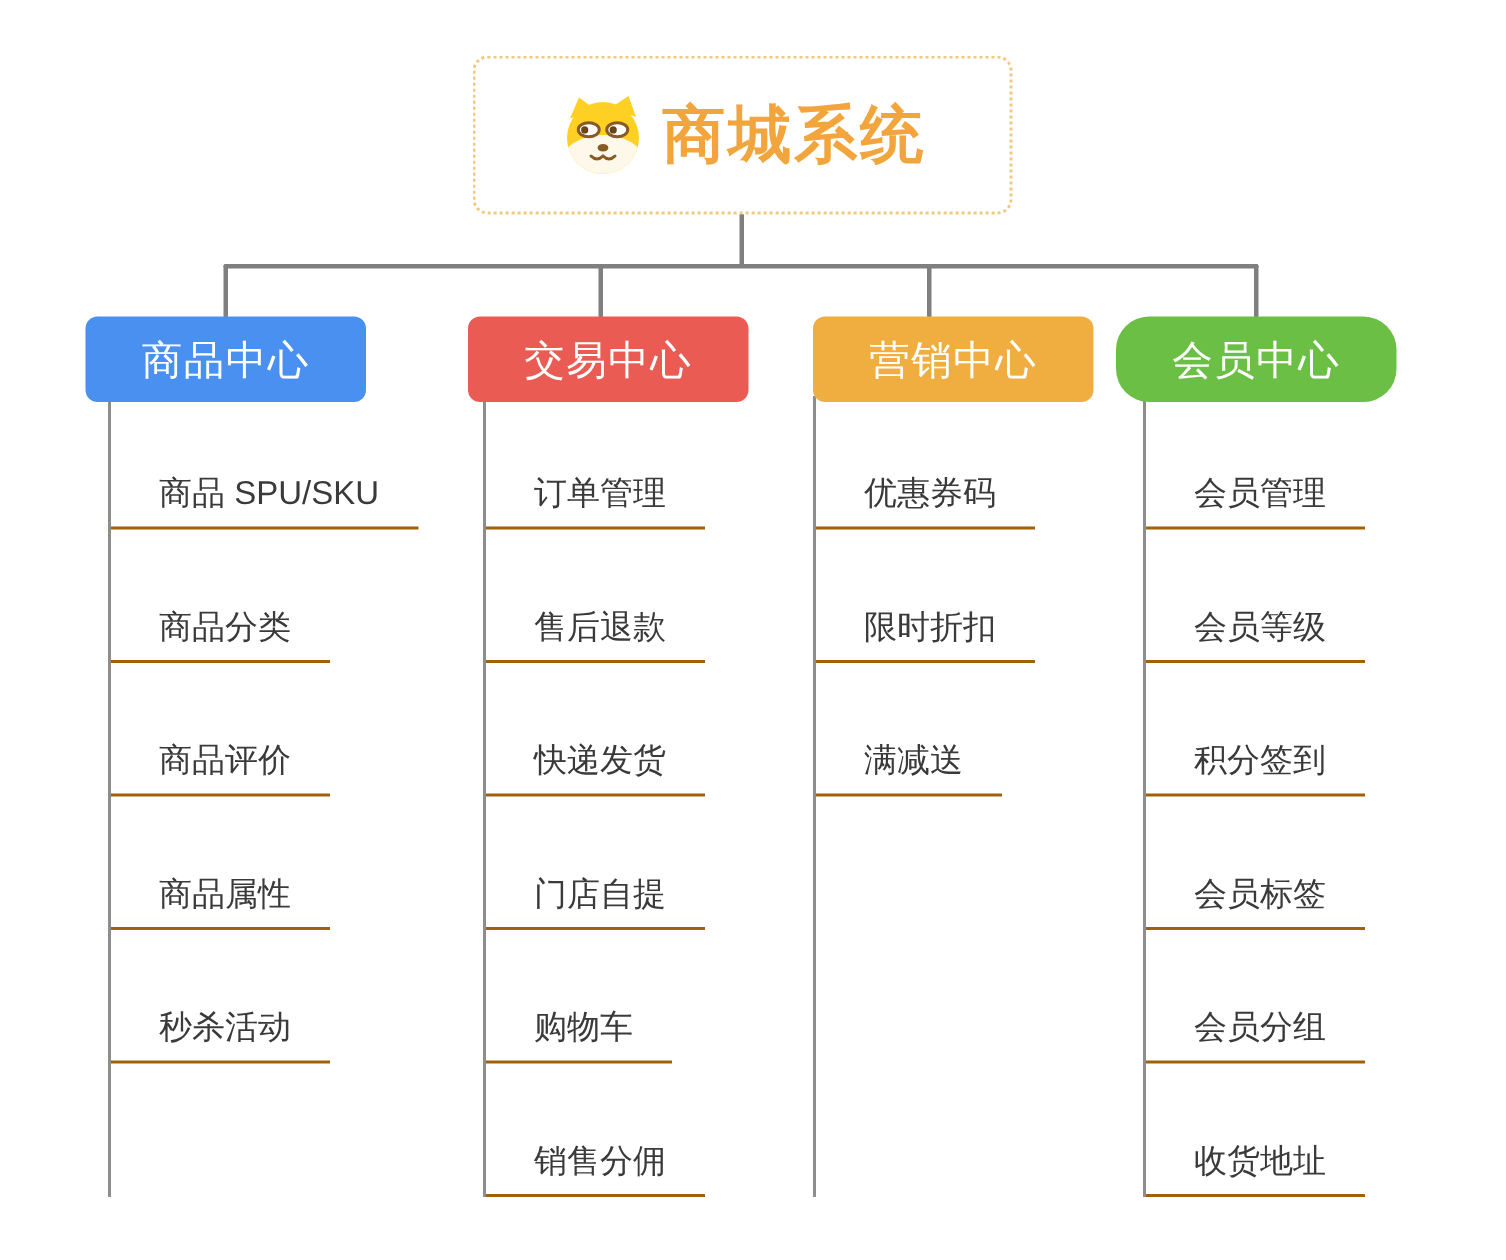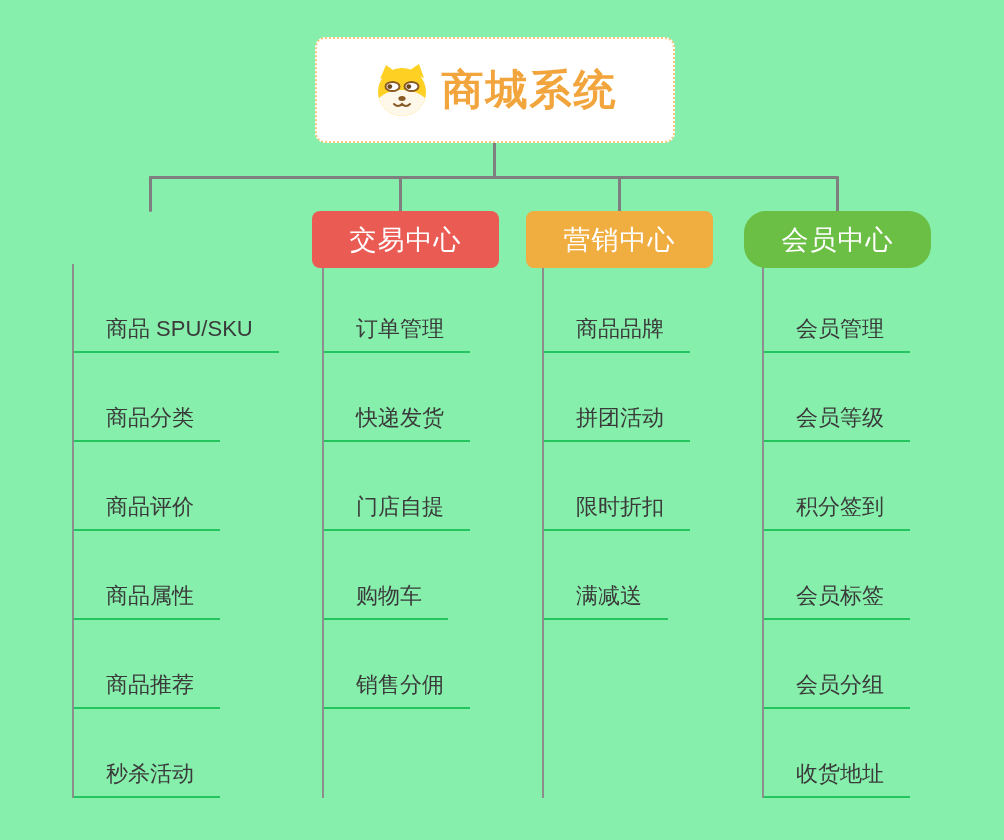--- a/index.html
+++ b/index.html
@@ -1,19 +1,19 @@
 <!DOCTYPE html>
 <html><head>
 <meta charset="utf-8">
 <style>
   * { margin:0; padding:0; box-sizing:border-box; }
   html,body { background:#e9e9e9; }
   .canvas {
     position:relative; width:1004px; height:840px;
-    background:#86efac; overflow:hidden;
+    background:#ffffff; overflow:hidden;
     font-family:"Liberation Sans","DejaVu Sans",sans-serif;
   }
   
   .line { position:absolute; background:#7f7f7f; border-radius:2px; }
   .root-stem { left:493px; top:140px; width:3px; height:38px; }
   .bus       { left:149px; top:176px; width:690px; height:3px; }
   .drop      { top:176px; width:3px; height:36px; }
   .drop-0 { left:149px; } .drop-1 { left:399px; }
   .drop-2 { left:618px; } .drop-3 { left:836px; }
 
@@ -39,21 +39,21 @@
   
   .column {
     position:absolute; top:264px; height:534px;
     border-left:2px solid #8d8d8d; z-index:1;
   }
   .col-0 { left:72px; } .col-1 { left:322px; } .col-2 { left:542px; } .col-3 { left:762px; }
   .topic {
     height:89px; width:max-content;
     display:flex; align-items:flex-end;
     padding:0 26px 7px 32px;
-    border-bottom:2px solid #22c55e;
+    border-bottom:2px solid #a16207;
     font-size:22px; color:#3a3a3a; white-space:nowrap;
     cursor:default;
   }
 </style>
 </head>
 <body>
 
 <div class="canvas">
 
   <div class="line root-stem"></div>
@@ -75,50 +75,52 @@
       <ellipse cx="19.5" cy="23.5" rx="7" ry="4.6" fill="#ffffff" stroke="#8a5a25" stroke-width="2"></ellipse>
       <ellipse cx="38.5" cy="23.5" rx="7" ry="4.6" fill="#ffffff" stroke="#8a5a25" stroke-width="2"></ellipse>
       <circle cx="16.8" cy="23.6" r="2.4" fill="#6b4418"></circle>
       <circle cx="35.8" cy="23.6" r="2.4" fill="#6b4418"></circle>
       <ellipse cx="29" cy="35.5" rx="3.6" ry="2.5" fill="#8a5a25"></ellipse>
       <path d="M21,41 Q25,45 29,41 Q33,45 37,41" fill="none" stroke="#8a5a25" stroke-width="2" stroke-linecap="round"></path>
     </svg>
     <span class="root-title" style="color: rgb(242, 165, 60);">商城系统</span>
   </div>
 
+  <div class="branch-node bn-0" style="background: rgb(74, 144, 240);">
+    <span class="branch-label">商品中心</span>
+  </div>
   <div class="branch-node bn-1" style="background: rgb(234, 91, 84);">
     <span class="branch-label">交易中心</span>
   </div>
-  <div class="branch-node bn-2" style="background: rgb(240, 173, 64);">
+  <div class="branch-node bn-2" style="background: rgb(240, 173, 64); margin-left: 16px;">
     <span class="branch-label">营销中心</span>
   </div>
   <div class="branch-node bn-3" style="background: rgb(108, 191, 69);">
     <span class="branch-label">会员中心</span>
   </div>
 
   <div class="column col-0">
     <div class="topic">商品 SPU/SKU</div>
     <div class="topic">商品分类</div>
     <div class="topic">商品评价</div>
     <div class="topic">商品属性</div>
-    <div class="topic">商品推荐</div>
     <div class="topic">秒杀活动</div>
   </div>
 
   <div class="column col-1">
     <div class="topic">订单管理</div>
+    <div class="topic">售后退款</div>
     <div class="topic">快递发货</div>
     <div class="topic">门店自提</div>
     <div class="topic">购物车</div>
     <div class="topic">销售分佣</div>
   </div>
 
   <div class="column col-2">
-    <div class="topic">商品品牌</div>
-    <div class="topic">拼团活动</div>
+    <div class="topic">优惠券码</div>
     <div class="topic">限时折扣</div>
     <div class="topic">满减送</div>
   </div>
 
   <div class="column col-3">
     <div class="topic">会员管理</div>
     <div class="topic">会员等级</div>
     <div class="topic">积分签到</div>
     <div class="topic">会员标签</div>
     <div class="topic">会员分组</div>

